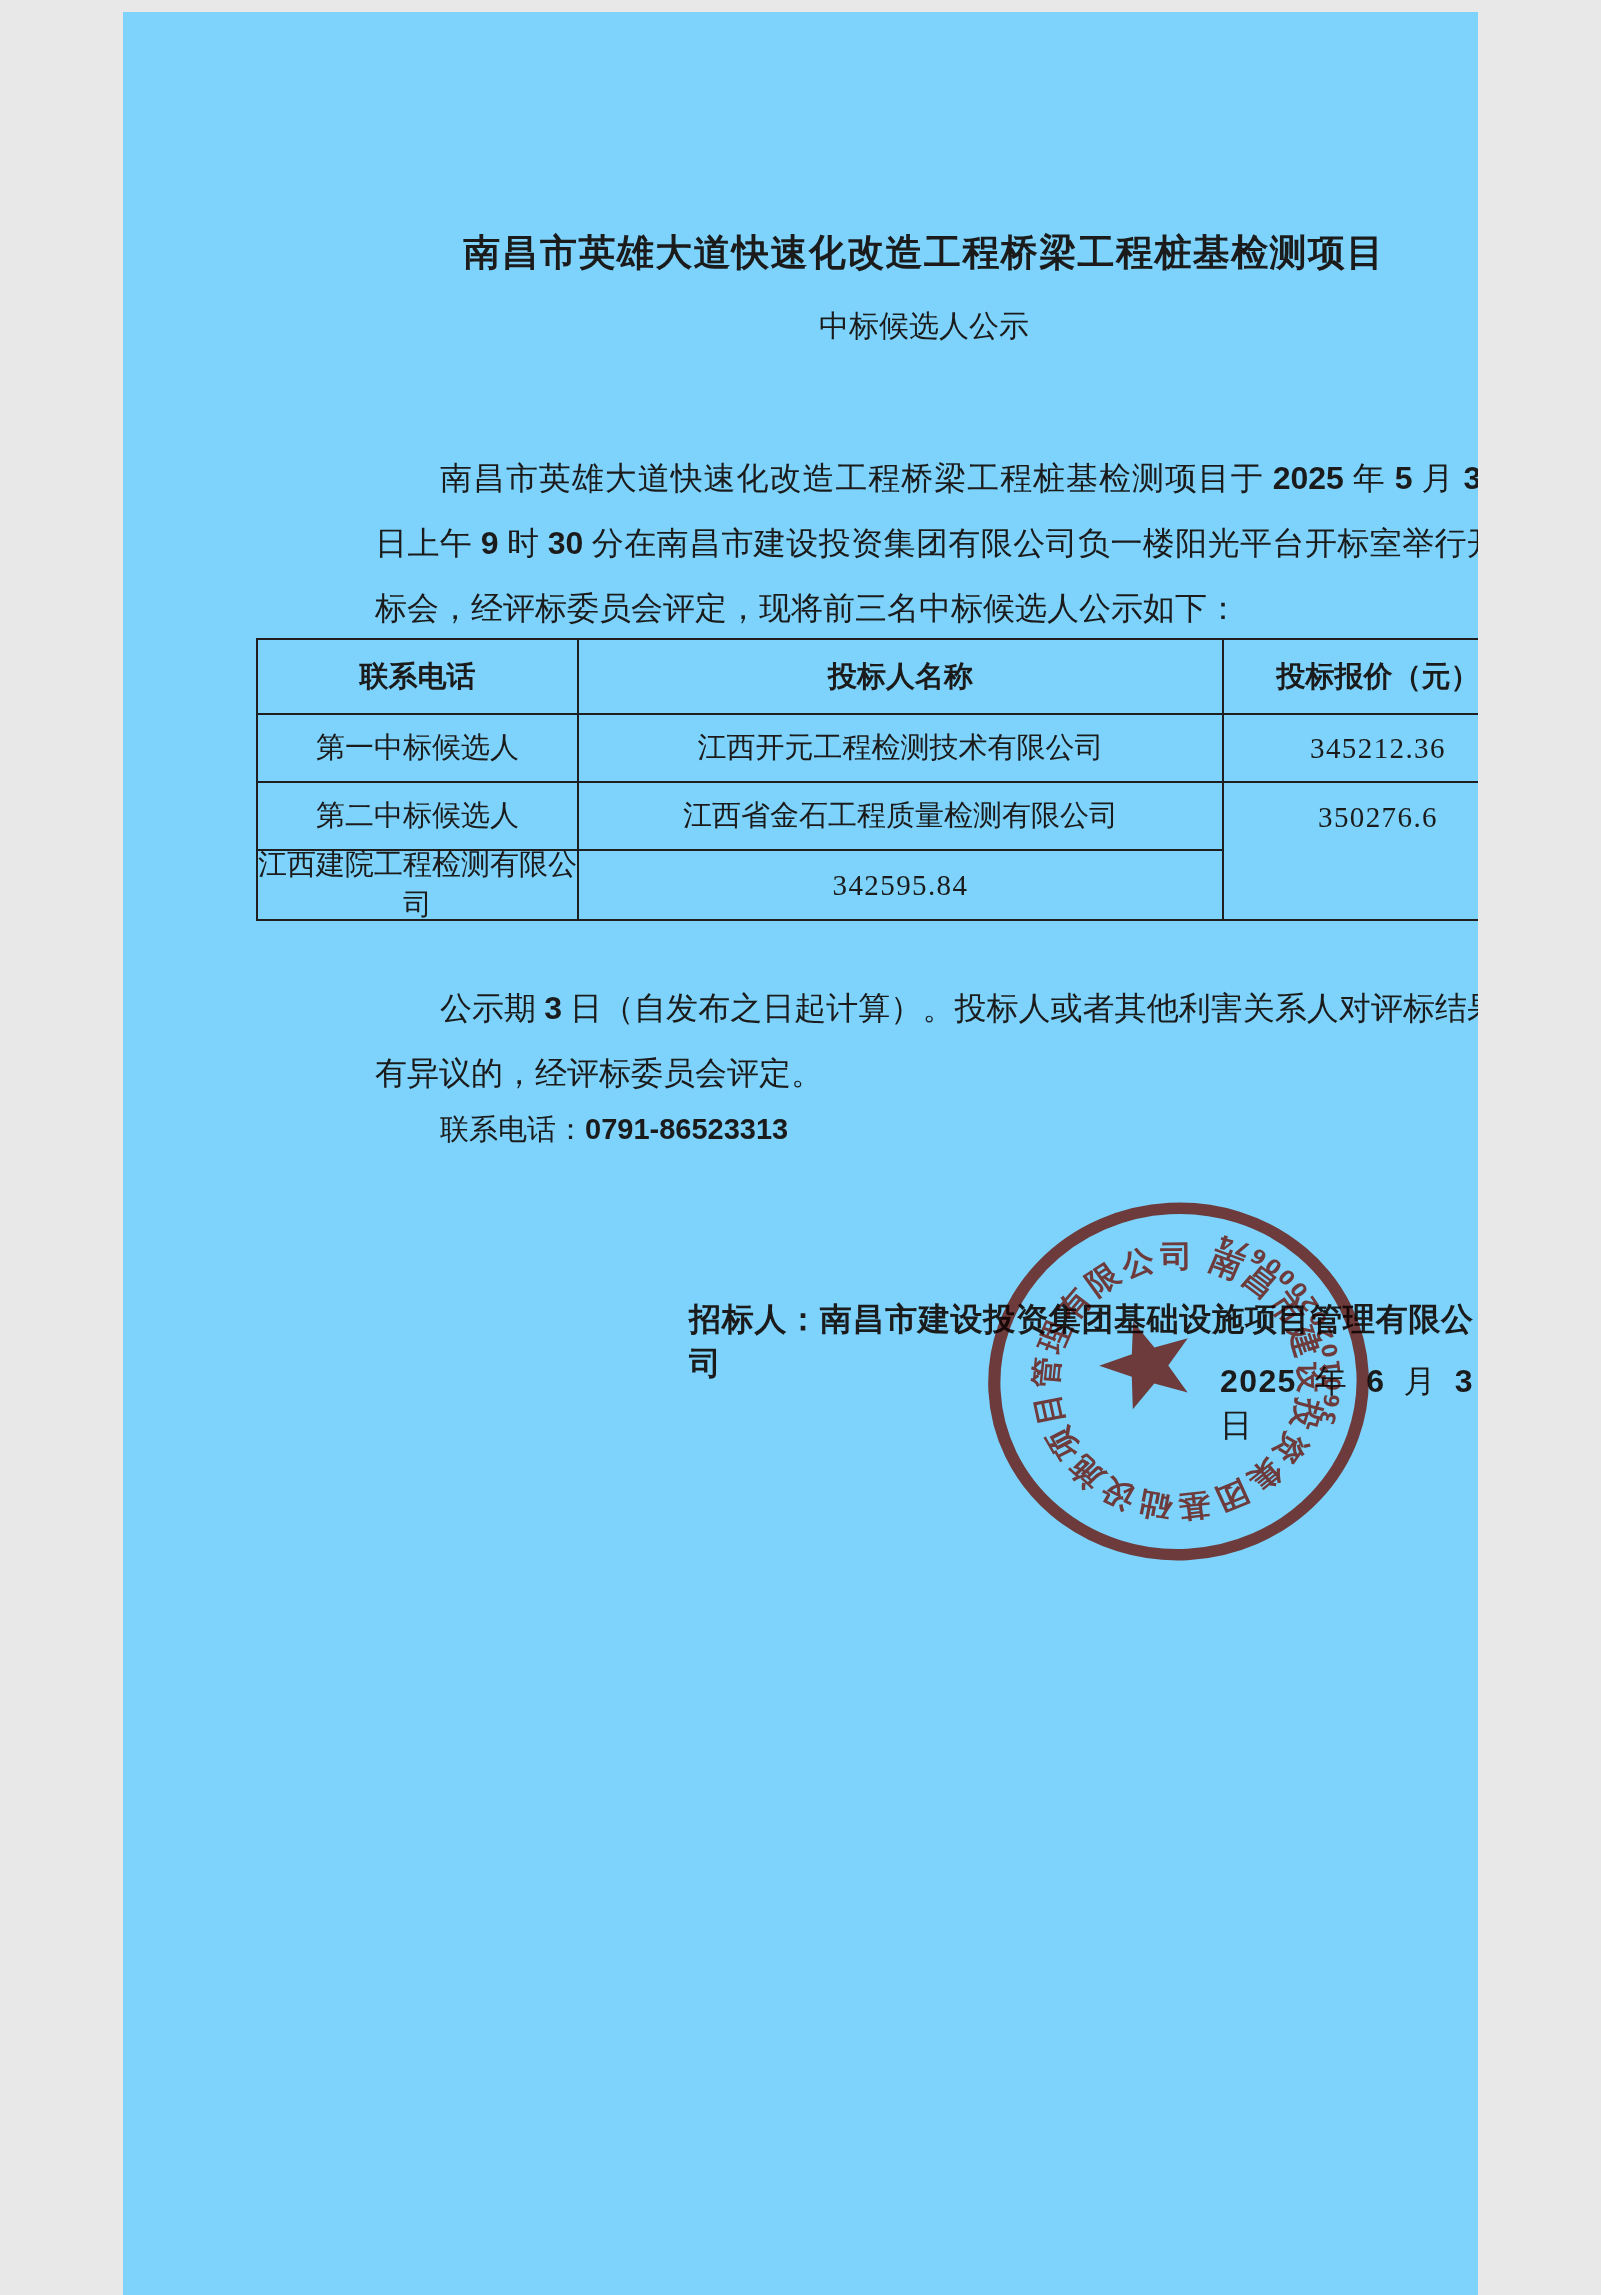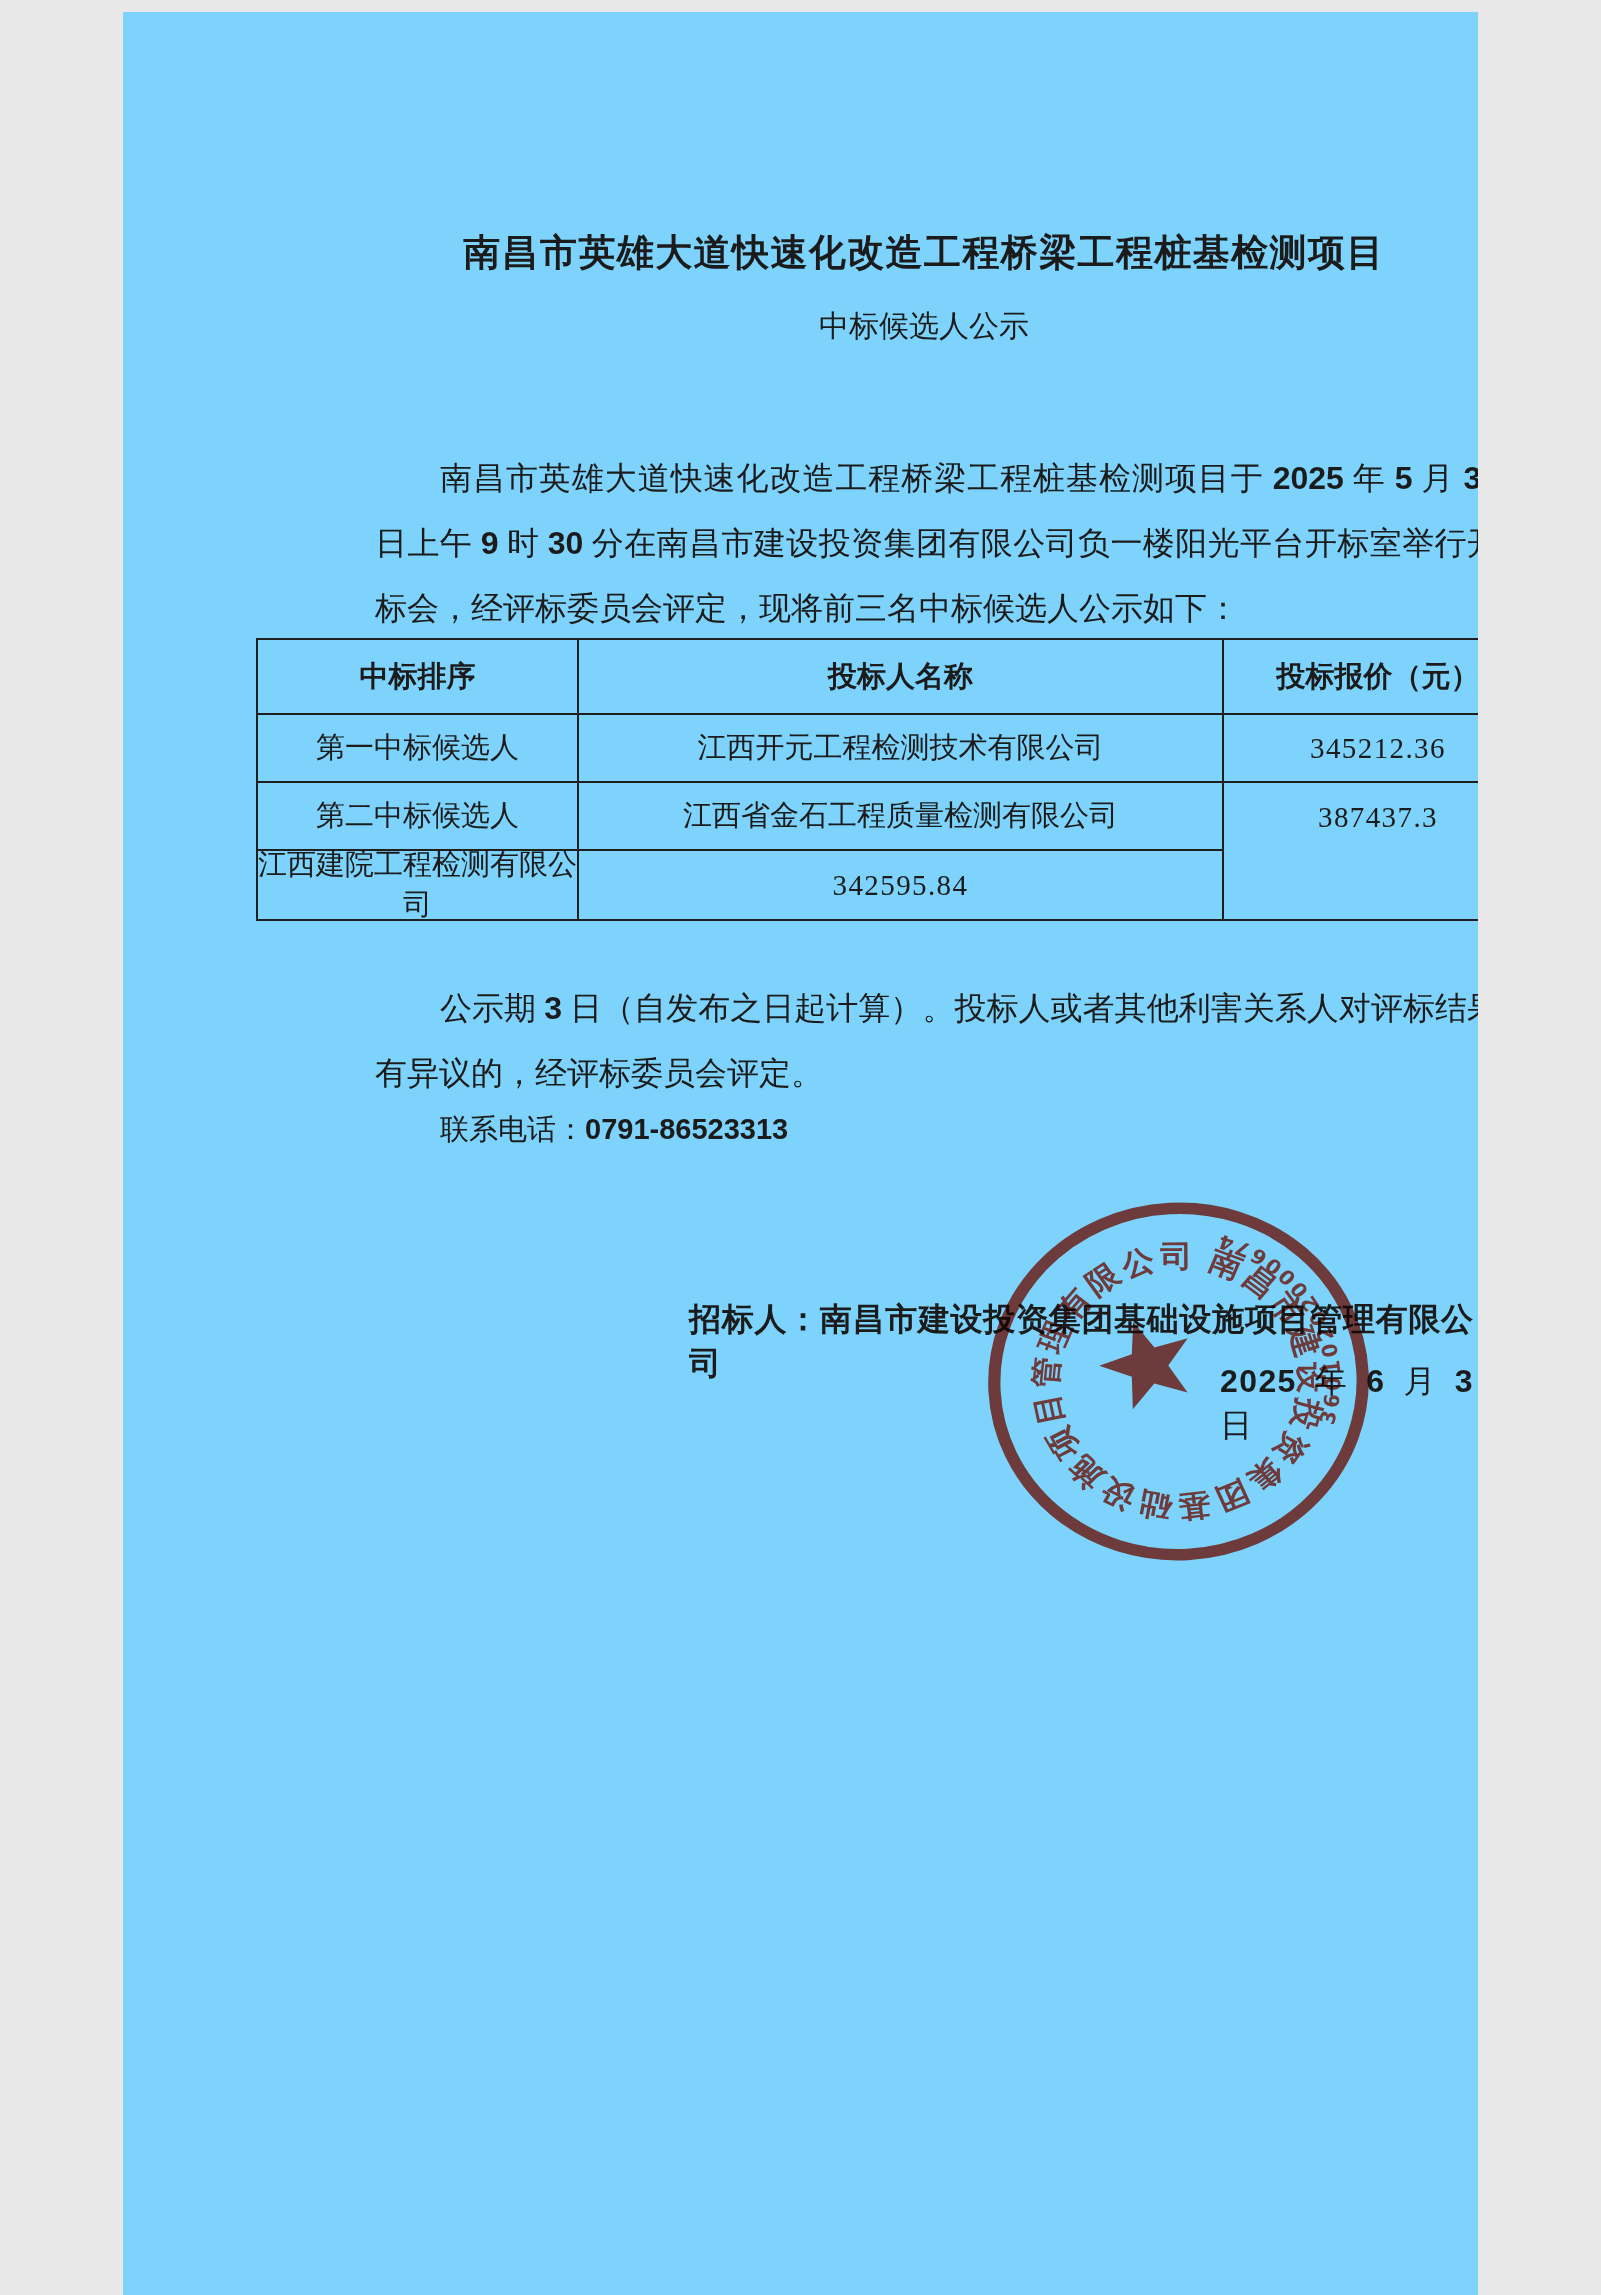--- a/index.html
+++ b/index.html
@@ -50,31 +50,31 @@
 <body>
 
 <div class="page">
 
   <h1 class="title1">南昌市英雄大道快速化改造工程桥梁工程桩基检测项目</h1>
   <h2 class="title2">中标候选人公示</h2>
 
   <p class="para intro indent"><span>南昌市英雄大道快速化改造工程桥梁工程桩基检测项目于 </span><span class="num">2025</span><span> 年 </span><span class="num">5</span><span> 月 </span><span class="num">30</span><span> 日上午 </span><span class="num">9</span><span> 时 </span><span class="num">30</span><span> 分在南昌市建设投资集团有限公司负一楼阳光平台开标室举行开标会，经评标委员会评定，现将前三名中标候选人公示如下：</span></p>
 
   <div class="tbl">
-    <div class="cell hcell">中标排序</div>
+    <div class="cell hcell">联系电话</div>
     <div class="cell hcell">投标人名称</div>
     <div class="cell hcell">投标报价（元）</div>
 
     <div class="cell">第一中标候选人</div>
     <div class="cell">江西开元工程检测技术有限公司</div>
     <div class="cell pricecell">345212.36</div>
 
     <div class="cell">第二中标候选人</div>
     <div class="cell">江西省金石工程质量检测有限公司</div>
-    <div class="cell pricecell">387437.3</div>
+    <div class="cell pricecell">350276.6</div>
 
     <div class="cell">江西建院工程检测有限公司</div>
     <div class="cell pricecell">342595.84</div>
   </div>
 
   <p class="para notice indent"><span>公示期 </span><span class="num">3</span><span> 日（自发布之日起计算）。投标人或者其他利害关系人对评标结果有异议的，经评标委员会评定。</span></p>
 
   <p class="contact"><span>联系电话：</span><span class="num">0791-86523313</span></p>
 
   <p class="bidder"><span>招标人：</span><span>南昌市建设投资集团基础设施项目管理有限公司</span></p>

